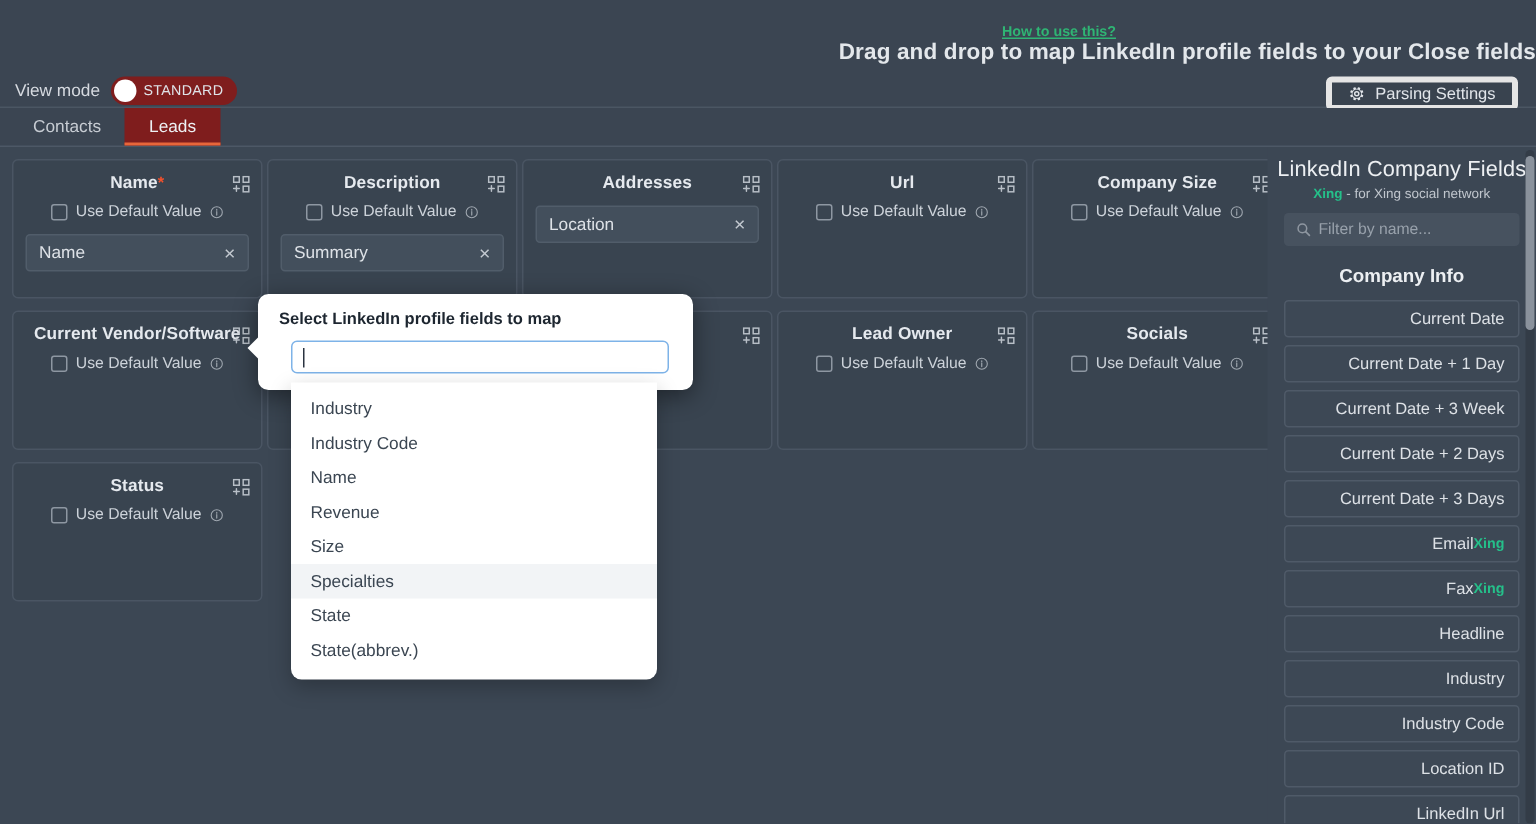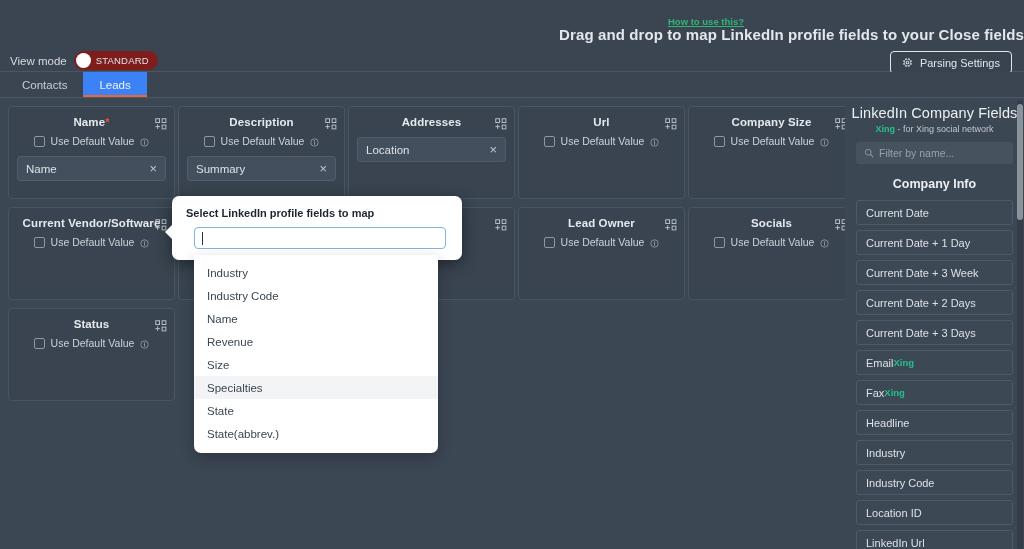--- a/index.html
+++ b/index.html
@@ -40,36 +40,36 @@
   }
   .toggle .knob {
     width: 15px; height: 15px; border-radius: 50%;
     background: #ffffff; flex: none;
   }
   .toggle .tog-label { font-size: 9.5px; color: #dfe3e8; letter-spacing: .2px; }
   .parsing-btn {
     position: absolute; right: 12px; top: 51px;
     display: flex; align-items: center; gap: 7px;
     height: 23px; padding: 0 11px;
-    background: #39434f; border: 1px solid #e5e5e5; border-radius: 4px;
+    background: #39434f; border: 4px solid #e5e5e5; border-radius: 4px;
     font-size: 11px; color: #e1e5ea; cursor: pointer;
   }
   .gear { width: 11px; height: 11px; flex: none; }
 
   
   .tabbar {
     position: absolute; left: 0; top: 72px; width: 1024px; height: 26px;
     background: #3b4552; border-bottom: 1px solid #4d5866;
     display: flex; align-items: stretch; padding-left: 6px;
   }
   .tab {
     display: flex; align-items: center; padding: 0 16px;
     font-size: 11.5px; color: #c7ccd3; cursor: pointer; position: relative;
   }
-  .tab.active { background: #3b82f6; color: #eef1f4; }
+  .tab.active { background: #7f1d1d; color: #eef1f4; }
   .tab.active::after {
     content: ""; position: absolute; left: 0; right: 0; bottom: 0;
     height: 2px; background: #e8663a;
   }
 
   
   .board {
     position: absolute; left: 0; top: 98px;
     width: 845px; height: 451px; padding: 8px 0 0 8px;
   }
@@ -130,21 +130,21 @@
   .sb-filter .ph { font-size: 10.5px; color: #98a1ab; }
   .mag { width: 10px; height: 10px; flex: none; opacity: .75; }
   .sb-section {
     text-align: center; font-size: 12.5px; font-weight: bold;
     color: #eceff2; padding: 13px 0 9px 0;
   }
   .sb-list { padding: 0 11px; }
   .sb-item {
     height: 25px; margin-bottom: 5px;
     background: #3d4855; border: 1px solid #4f5a68; border-radius: 3px;
-    display: flex; align-items: center; justify-content: flex-start;
+    display: flex; align-items: center; justify-content: flex-end;
     padding: 0 9px; font-size: 11px; color: #dde1e6; cursor: grab;
   }
   .sb-item .tag { font-size: 9.5px; font-weight: bold; color: #25c08a; }
   .scrollbar {
     position: absolute; right: 1px; top: 100px; width: 6px; height: 449px;
     background: #333c47; border-radius: 3px;
   }
   .scrollthumb {
     position: absolute; right: 1px; top: 104px; width: 6px; height: 116px;
     background: #8a929c; border-radius: 3px; cursor: grab;

